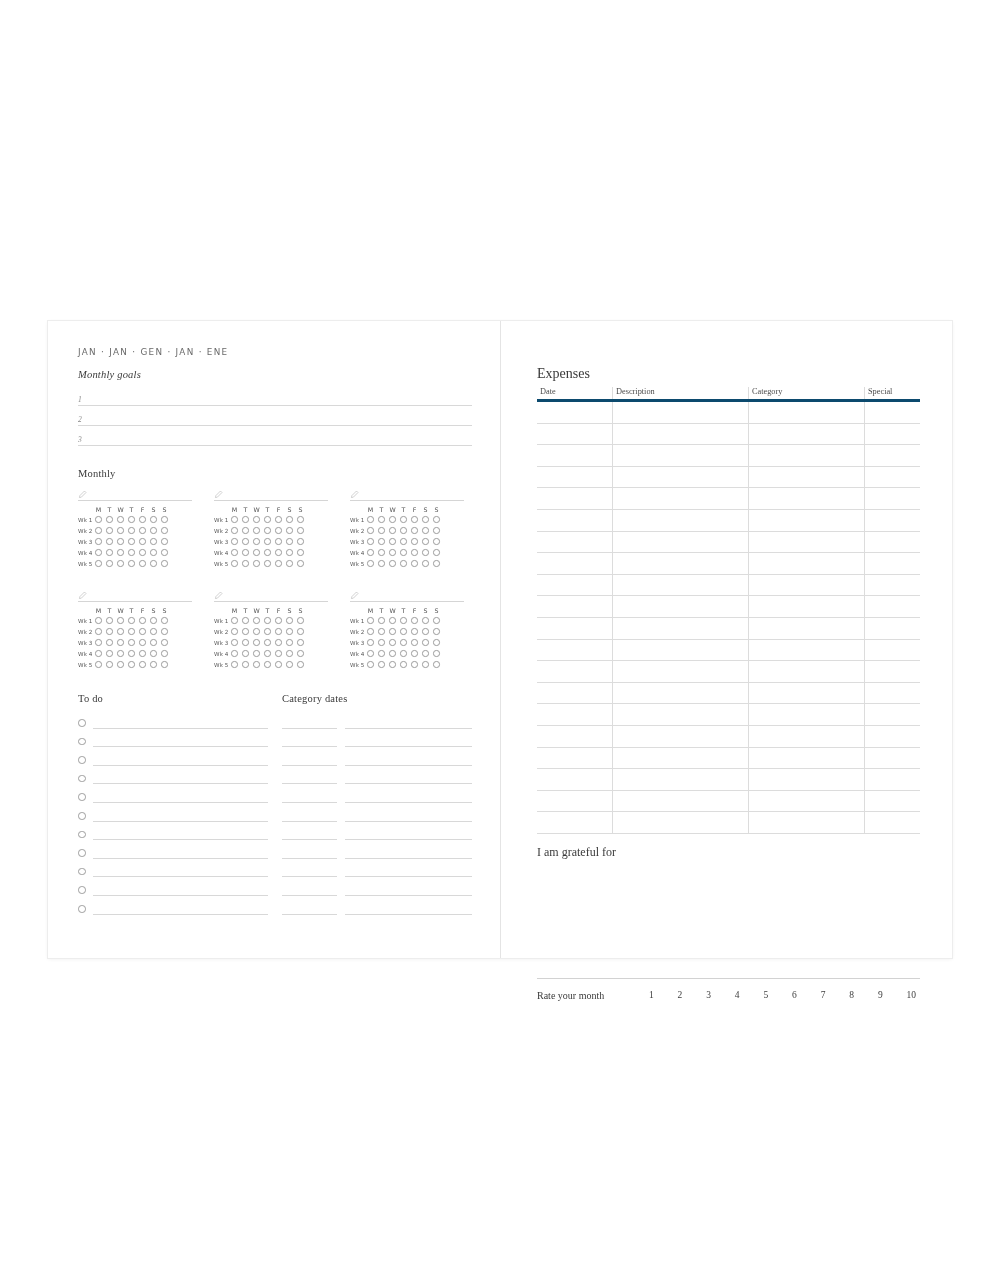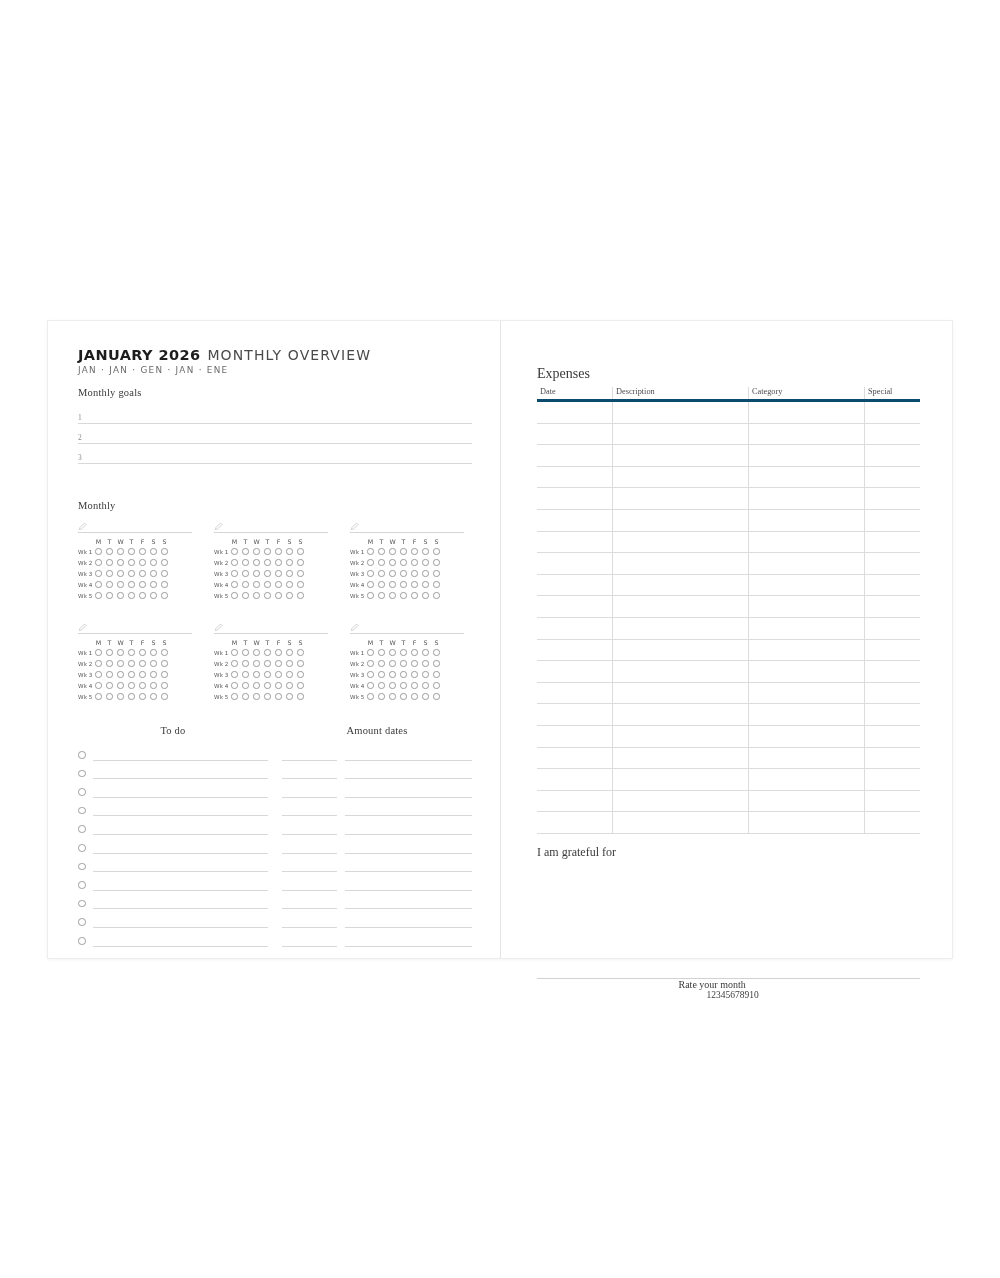--- a/index.html
+++ b/index.html
@@ -75,21 +75,22 @@
   .sec-label {
     font-family: "Liberation Serif", serif;
     font-size: 10.5px;
     color: #3a3a3a;
     letter-spacing: 0.2px;
     margin-bottom: 6px;
   }
 
   
   .goals {
-    margin-bottom: 36px;
+    margin-bottom: 22px;
+    font-style: italic;
   }
   .goal-line {
     display: flex;
     align-items: flex-end;
     height: 19px;
     border-bottom: 1px solid #d8d8d8;
   }
   .goal-num {
     font-family: "Liberation Serif", serif;
     font-size: 7.5px;
@@ -157,21 +158,20 @@
     border: 1px solid #9d9d9d;
     border-radius: 50%;
     box-sizing: border-box;
   }
 
   
   .lower-row {
     display: flex;
     gap: 14px;
     margin-top: 6px;
-    text-align: center;
   }
   .todo-col { width: 190px; }
   .dates-col { width: 190px; }
 
   .todo-line {
     display: flex;
     align-items: flex-end;
     height: 18.6px;
   }
   .todo-circle {
@@ -248,21 +248,21 @@
   }
   .grateful-space {
     height: 118px;
     border-bottom: 1px solid #d2d2d2;
   }
 
   
   .rate-row {
     display: flex;
     align-items: center;
-    flex-direction: column;
+    margin-top: 11px;
   }
   .rate-label {
     font-size: 10px;
     color: #3a3a3a;
     width: 100px;
   }
   .rate-nums {
     flex: 1;
     display: flex;
     justify-content: space-between;
@@ -275,24 +275,20 @@
     color: #3d3d3d;
   }
 </style>
 </head>
 <body>
 
 <div class="spread">
 
   <div class="page page-left">
 
-    <div class="title-row">
-      <span class="month-year">JANUARY 2026</span>
-      <span class="overview-word">MONTHLY OVERVIEW</span>
-    </div>
     <div class="lang-row">JAN · JAN · GEN · JAN · ENE</div>
 
     <div class="goals">
       <div class="sec-label">Monthly goals</div>
       <div id="goal-lines">
           <div class="goal-line">
             <span class="goal-num">1</span>
           </div>
           <div class="goal-line">
             <span class="goal-num">2</span>
@@ -1169,21 +1165,21 @@
               <span class="todo-circle"></span>
               <span class="todo-rule"></span>
             </div>
             <div class="todo-line">
               <span class="todo-circle"></span>
               <span class="todo-rule"></span>
             </div>
           </div>
       </div>
       <div class="dates-col">
-        <div class="sec-label">Amount dates</div>
+        <div class="sec-label">Category dates</div>
         <div id="date-lines">
             <div class="date-line">
               <span class="date-small"></span>
               <span class="date-big"></span>
             </div>
             <div class="date-line">
               <span class="date-small"></span>
               <span class="date-big"></span>
             </div>
             <div class="date-line">

